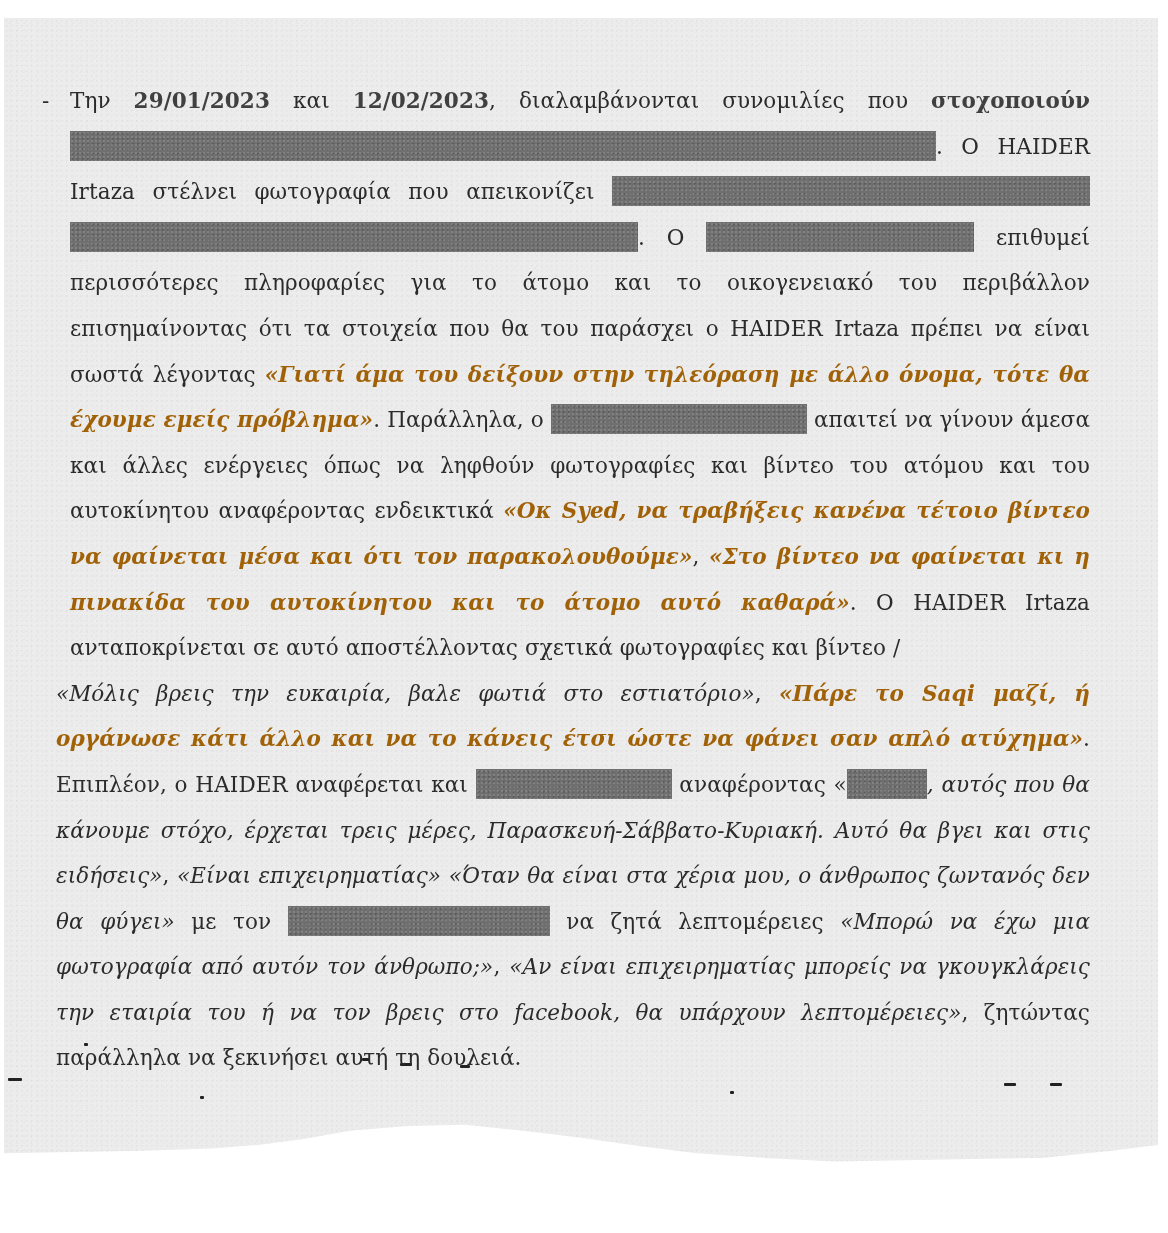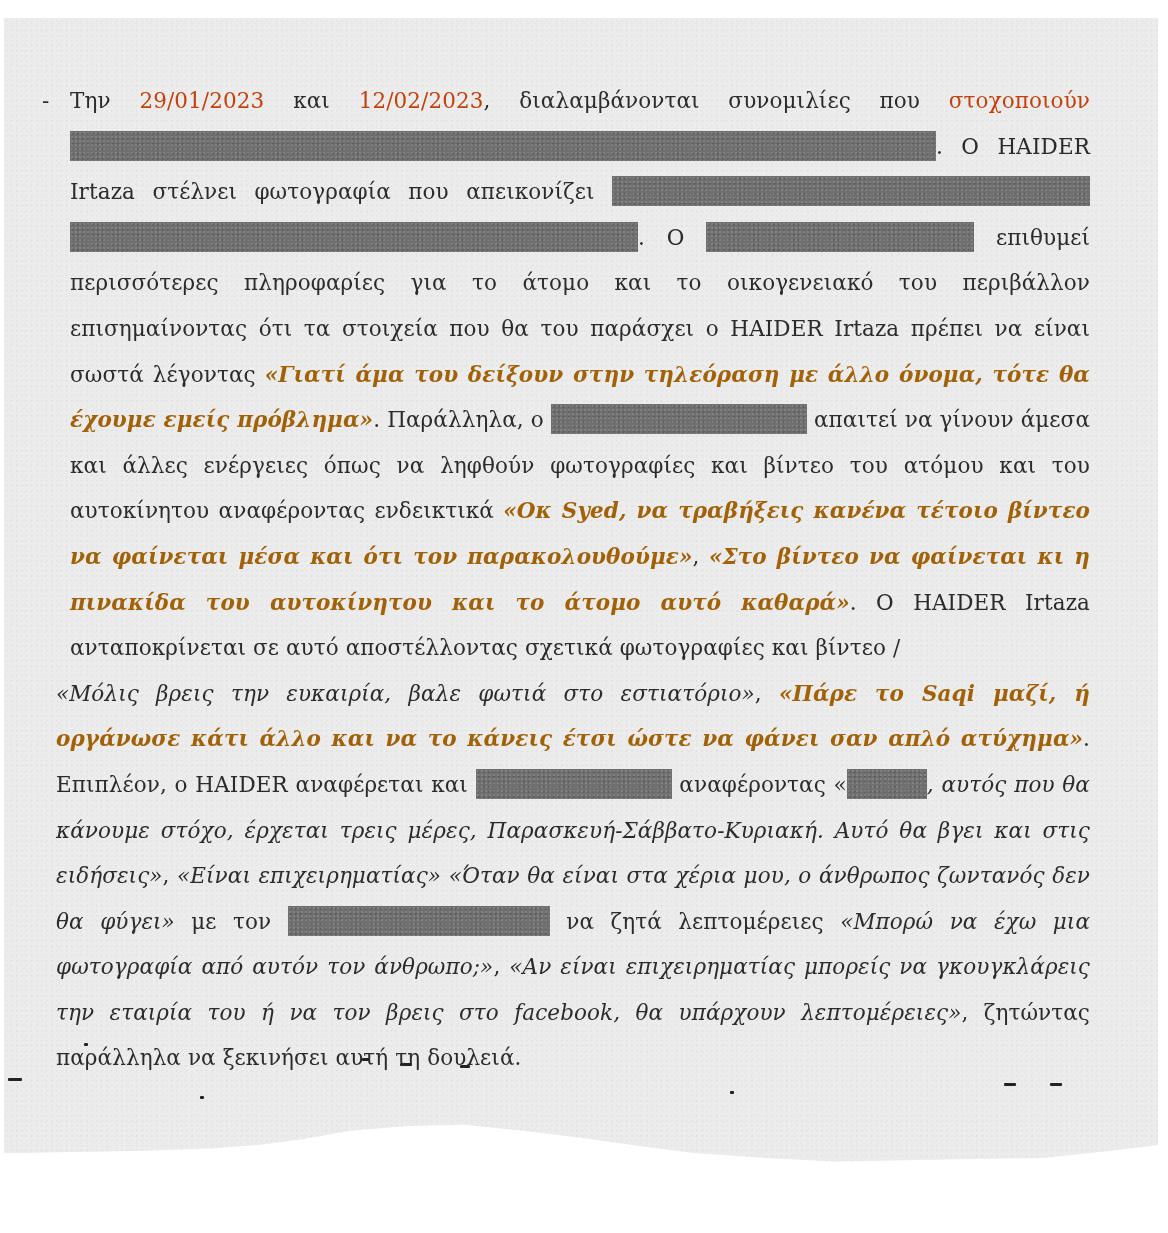--- a/index.html
+++ b/index.html
@@ -41,21 +41,21 @@
     font-family: "DejaVu Serif", serif;
     font-size: 21.5px;
     color: #2b2b2b;
     line-height: 45.6px;
     text-align: justify;
     letter-spacing: 0.1px;
   }
   .bullet { position: absolute; left: -2px; top: 0; width: 14px; }
   .para { padding-left: 26px; text-indent: 0; }
   .para2 { padding-left: 26px; margin-left: -14px; }
-  .b { font-weight: normal; color: #c2410c; }
+  .b { font-weight: bold; color: #404040; }
   .bi { font-weight: bold; font-style: italic; color: #a16207; }
   .i { font-style: italic; }
   .red {
     display: inline-block;
     vertical-align: middle;
     height: 30px;
     background: #6f6f6f;
     background-image:
       radial-gradient(rgba(255,255,255,0.12) 1px, transparent 1px),
       radial-gradient(rgba(0,0,0,0.18) 1px, transparent 1px);

